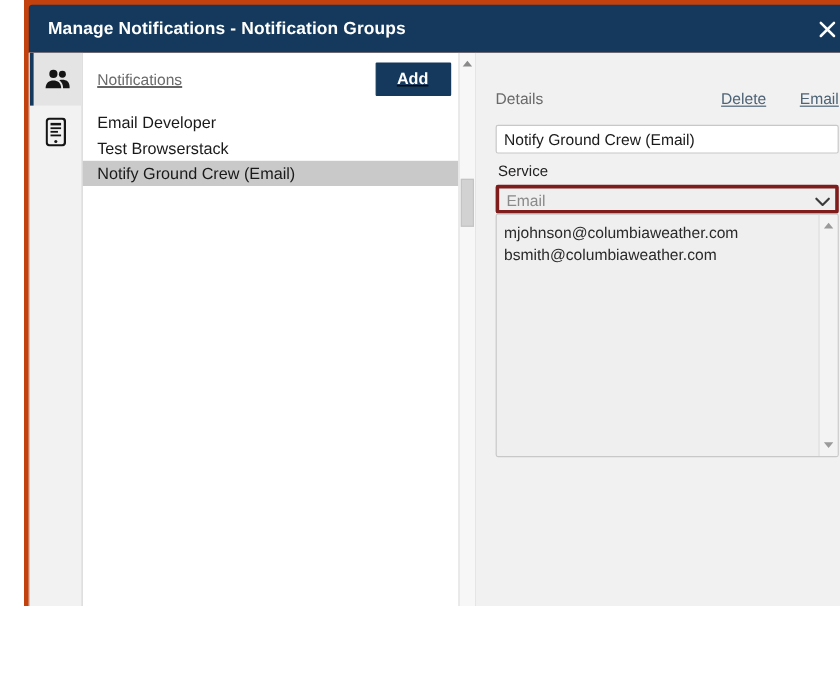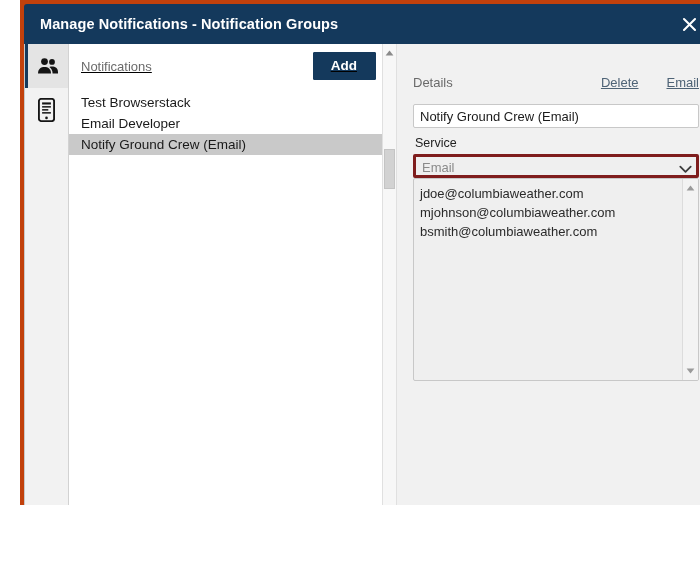--- a/index.html
+++ b/index.html
@@ -382,22 +382,22 @@
       </div>
       <div class="rail-expand">»</div>
     </div>
 
     <div class="list-pane">
       <div class="list-header">
         <div class="list-header-label">Notifications</div>
         <div class="add-btn">Add</div>
       </div>
       <div class="list-items">
+        <div class="list-item">Email Developer</div>
         <div class="list-item">Test Browserstack</div>
-        <div class="list-item">Email Developer</div>
         <div class="list-item selected">Notify Ground Crew (Email)</div>
       </div>
     </div>
 
     <div class="mid-scroll">
       <div class="sb-arrow up">
         <svg width="9" height="6" viewBox="0 0 9 6" aria-hidden="true">
             <path d="M4.5 0.6 L8.4 5.4 L0.6 5.4 Z" fill="#8a8a8a"></path>
           </svg>
       </div>
@@ -425,21 +425,20 @@
         <div class="select-box">Email</div>
         <span class="select-caret">
           <svg width="13" height="9" viewBox="0 0 13 9" aria-hidden="true">
             <path d="M1.3 1.6 L6.5 6.8 L11.7 1.6" stroke="#3b3b3b" stroke-width="1.8" fill="none" stroke-linecap="round" stroke-linejoin="round"></path>
           </svg>
         </span>
       </div>
 
       <div class="emails-box">
         <div class="emails-list">
-          <div class="email-line">jdoe@columbiaweather.com</div>
           <div class="email-line">mjohnson@columbiaweather.com</div>
           <div class="email-line">bsmith@columbiaweather.com</div>
         </div>
         <div class="emails-scroll">
           <div class="sb-arrow up">
             <svg width="9" height="6" viewBox="0 0 9 6" aria-hidden="true">
                 <path d="M4.5 0.6 L8.4 5.4 L0.6 5.4 Z" fill="#9a9a9a"></path>
               </svg>
           </div>
           <div class="sb-arrow down">

